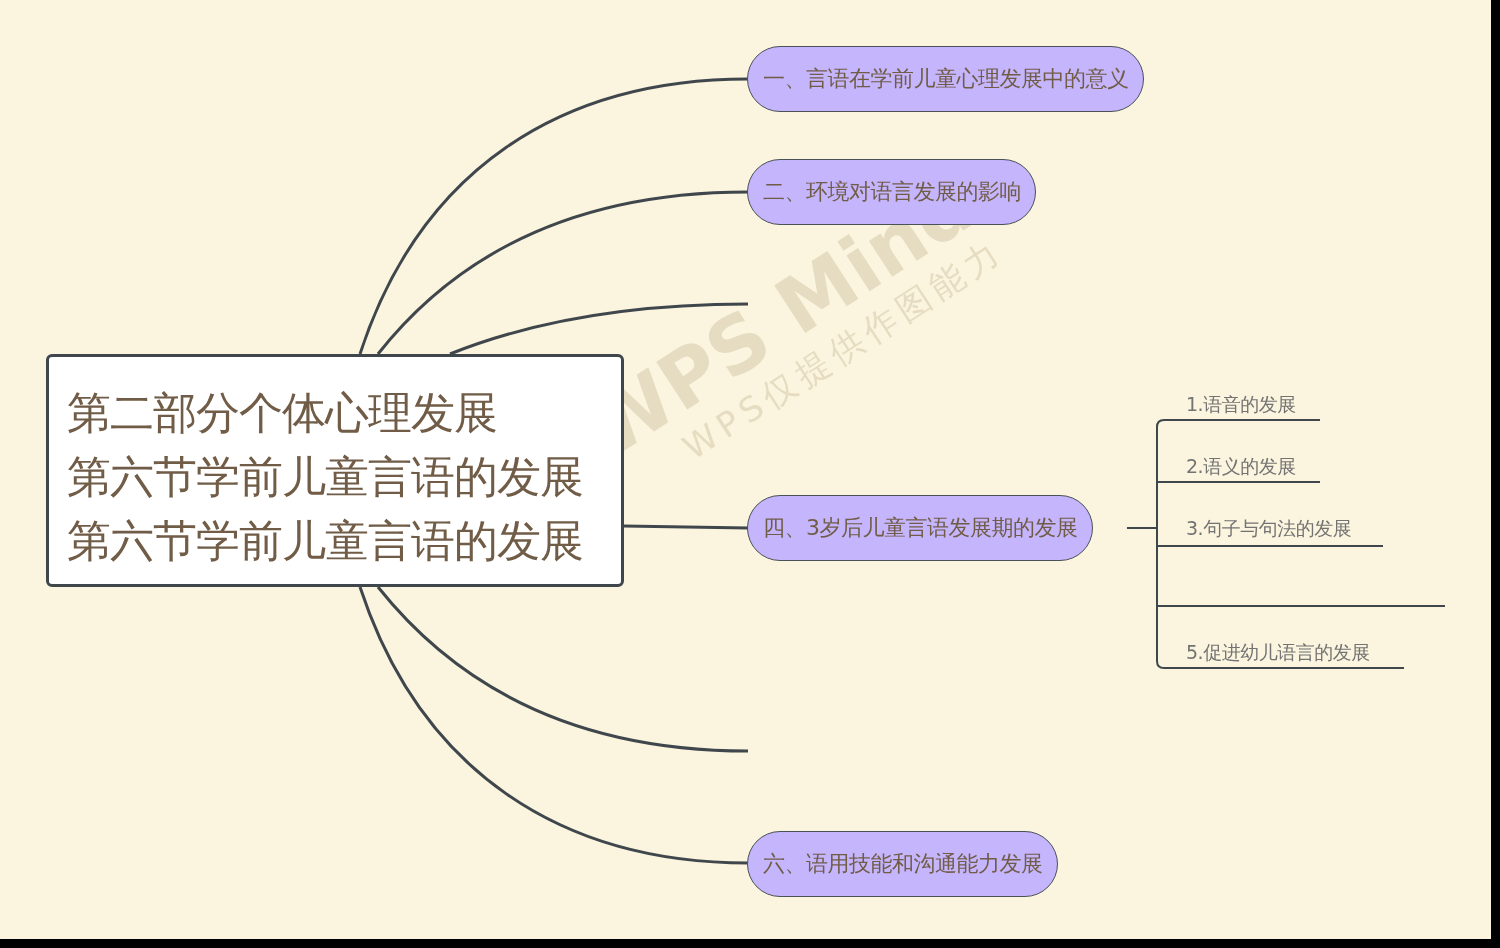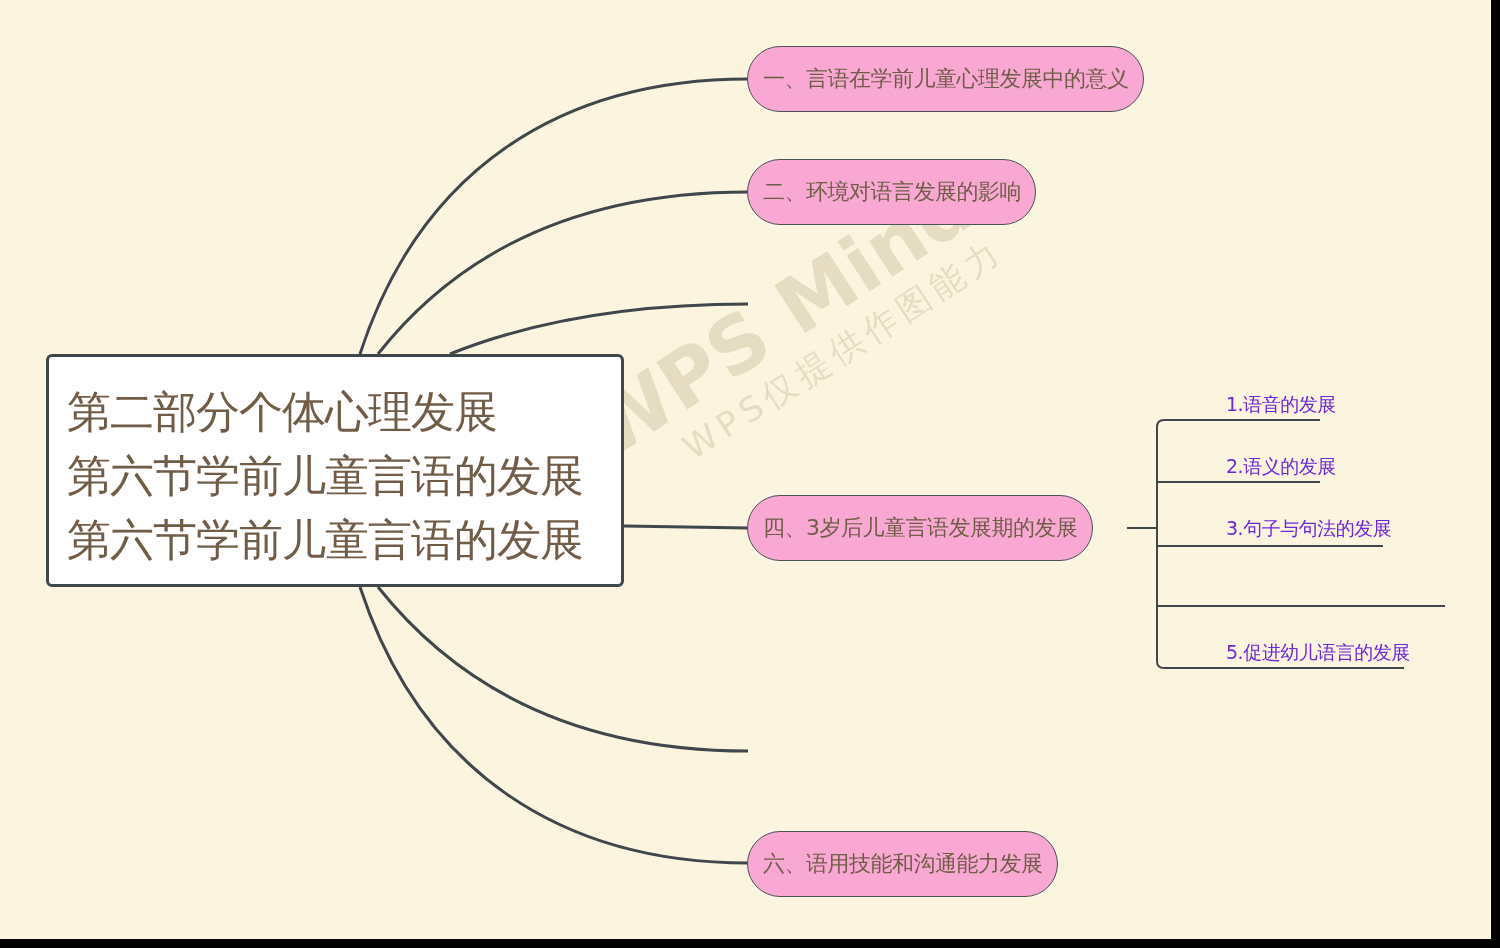--- a/index.html
+++ b/index.html
@@ -3,25 +3,25 @@
   <meta charset="utf-8">
   <style>
     html, body { margin:0; padding:0; }
     body { width:1500px; height:948px; background:#000; position:relative; overflow:hidden;
            font-family:"DejaVu Sans","Liberation Sans",sans-serif; }
     #canvas { position:absolute; left:0; top:0; width:1491px; height:939px; background:#fbf4de; overflow:hidden; }
     svg.links { position:absolute; left:0; top:0; }
     .root { position:absolute; left:46px; top:354px; width:578px; height:233px; box-sizing:border-box;
             background:#fff; border:3px solid #3f474c; border-radius:6px;
             padding:24px 0 0 18px; color:#715d47; font-size:44px; line-height:64px; letter-spacing:-1px; }
-    .root div { white-space:nowrap;font-family:Liberation Serif, serif; }
-    .topic { position:absolute; height:66px; box-sizing:border-box; background:#f9a8d4;
+    .root div { white-space:nowrap; }
+    .topic { position:absolute; height:66px; box-sizing:border-box; background:#c4b5fd;
              border:1.5px solid #4a5157; border-radius:34px; padding:0 14px 0 15px;
              color:#715d47; font-size:22px; line-height:64px; white-space:nowrap; letter-spacing:-0.5px; }
-    .sub { position:absolute; left:1186px; color:#6d28d9; font-size:19px; white-space:nowrap; letter-spacing:-0.5px;margin-left:40px; }
+    .sub { position:absolute; left:1186px; color:#737373; font-size:19px; white-space:nowrap; letter-spacing:-0.5px; }
     .watermark { position:absolute; left:570px; top:400px; transform:rotate(-33deg); transform-origin:left top;
                  color:rgba(180,165,130,0.30); pointer-events:none; }
     .wm1 { font-size:78px; font-weight:bold; font-family:"DejaVu Sans",sans-serif; }
     .wm2 { font-size:34px; letter-spacing:6px; margin-left:70px; margin-top:-6px; }
   </style>
 </head>
 <body>
 
 <div id="canvas">
   <svg class="links" width="1491" height="939">

